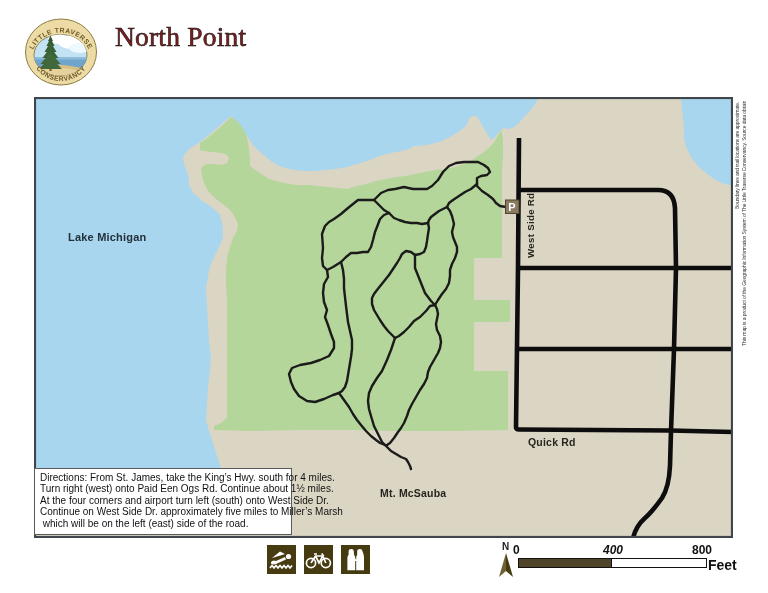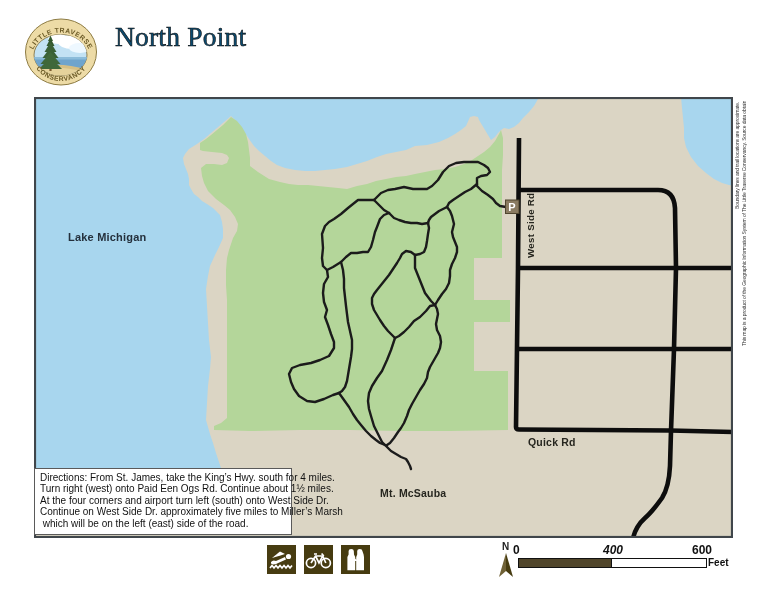--- a/index.html
+++ b/index.html
@@ -35,21 +35,21 @@
     <path d="M30.5,49 L42,61 L19,61 Z" fill="#40683a"></path>
   </g>
   <defs>
     <path id="arcT" d="M 11,52 A 30,27.5 0 0 1 71,52"></path>
     <path id="arcB" d="M 10,42 A 31,31 0 0 0 72,42"></path>
   </defs>
   <text font-size="6.8" font-weight="bold" fill="#6b5a26" letter-spacing="0.5"><textPath href="#arcT" startOffset="50%" text-anchor="middle">LITTLE TRAVERSE</textPath></text>
   <text font-size="6.8" font-weight="bold" fill="#6b5a26" letter-spacing="0.5"><textPath href="#arcB" startOffset="50%" text-anchor="middle">CONSERVANCY</textPath></text>
 </svg>
 
-<div class="abs" style="left:115px;top:21px;font-family:'Liberation Serif',serif;font-weight:normal;font-size:27.5px;color:#0c4a6e;letter-spacing:0.2px;-webkit-text-stroke:0.55px #0c0c0c;">North Point</div>
+<div class="abs" style="left:115px;top:21px;font-family:'Liberation Serif',serif;font-weight:normal;font-size:27.5px;color:#7f1d1d;letter-spacing:0.2px;-webkit-text-stroke:0.55px #0c0c0c;">North Point</div>
 
 <svg class="abs" style="left:34px;top:97px;" width="699" height="441" viewBox="34 97 699 441">
 
   <rect x="34" y="97" width="699" height="441" fill="#DBD5C4"></rect>
 
   <path fill="#A8D6EE" d="M34,97 L538,97 L538,99 L534,106 L529,112 L523,118 L519,123 L514,127 L509,129 L504,128 L501,130 L498,133 L495,137 L491,140 L488,135 L485,130 L482,125 L479,120 L478,117 L474,116 L470,117 L466,126 L461,130 L455,134 L448,138 L439,142 L427,145 L415,146 L406,150 L396,152 L386,154 L377,157 L367,161 L357,164 L347,167 L335,169 L325,170 L315,171 L305,171 L295,170 L285,168 L277,165 L271,161 L265,156 L259,151 L254,146 L249,139 L243,130 L237,122 L231,116 L224,122 L217,128 L211,133 L204,139 L197,144 L189,149 L185,154 L183,158 L184,164 L186,169 L188,174 L189,179 L189,185 L191,189 L194,194 L198,197 L202,201 L207,204 L213,208 L217,212 L220,215 L222,222 L223,229 L223,238 L219,247 L215,255 L210,266 L208,276 L206,289 L207,306 L208,323 L209,340 L211,357 L210,369 L208,386 L207,403 L206,420 L210,434 L213,443 L216,453 L219,462 L221,468 L222,472 L34,472 Z"></path>
 
   <path fill="#A8D6EE" d="M681,97 L734,97 L734,186 L729,185 L722,183 L714,179 L706,173 L698,166 L691,157 L686,147 L684,138 L684,128 L683,118 L682,108 Z"></path>
 
   <path fill="#B4D69A" d="M231,117 L237,121 L242,127 L246,134 L248,142 L249,150 L250,158 L250,166 L258,172 L269,179 L280,182 L289,184 L298,185 L308,185 L318,186 L328,187 L338,188 L347,189 L357,186 L367,184 L376,181 L386,179 L396,177 L406,176 L415,174 L425,172 L435,170 L445,169 L455,167 L464,164 L472,160 L478,156 L484,152 L490,147 L495,141 L499,134 L501,130 L503,138 L503,155 L502,170 L502,258 L474,258 L474,300 L510,300 L510,322 L474,322 L474,371 L508,371 L508,430 L450,431 L400,431 L350,430 L300,430 L250,431 L214,430 L214,426 L221,423 L227,418 L227,400 L227,360 L227,320 L227,300 L226,285 L226,270 L227,258 L229,250 L233,238 L237,231 L238,224 L235,217 L230,210 L224,205 L216,199 L208,191 L204,183 L202,176 L201,168 L206,164 L214,164 L222,165 L227,163 L229,158 L227,155 L222,153 L212,152 L203,151 L200,150 L200,143 L206,139 L211,135 L217,130 L223,125 L228,120 Z"></path>
@@ -153,22 +153,22 @@
 </svg>
 
 <div class="abs" style="left:502px;top:541px;font-size:10px;font-weight:bold;color:#222;">N</div>
 <svg class="abs" style="left:496px;top:552px;" width="20" height="26" viewBox="0 0 20 26">
   <path d="M10,1 L17,25 L10,19 Z" fill="#463B10"></path>
   <path d="M10,1 L3,25 L10,19 Z" fill="#6f6136"></path>
 </svg>
 
 <div class="abs" style="left:513px;top:543px;font-size:12px;font-weight:bold;color:#111;">0</div>
 <div class="abs" style="left:603px;top:543px;font-size:12px;font-weight:bold;color:#111;font-style:italic;">400</div>
-<div class="abs" style="left:692px;top:543px;font-size:12px;font-weight:bold;color:#111;">600</div>
+<div class="abs" style="left:692px;top:543px;font-size:12px;font-weight:bold;color:#111;">800</div>
 <div class="abs" style="left:518px;top:558px;width:93px;height:8px;background:#50452A;border:1px solid #111;border-right:none;"></div>
 <div class="abs" style="left:611px;top:558px;width:94px;height:8px;background:#ffffff;border:1px solid #111;"></div>
-<div class="abs" style="left:708px;top:557px;font-size:10px;font-weight:bold;color:#111;">Feet</div>
+<div class="abs" style="left:708px;top:557px;font-size:14px;font-weight:bold;color:#111;">Feet</div>
 
 <div class="abs" style="left:741px;top:346px;width:245px;height:7px;overflow:hidden;white-space:nowrap;transform:rotate(-90deg);transform-origin:0 0;font-size:5px;letter-spacing:-0.1px;color:#333;">This map is a product of the Geographic Information System of The Little Traverse Conservancy. Source data obtained from, field surveys,Global Positioning System (GPS).</div>
 
 <div class="abs" style="left:734px;top:209px;width:110px;height:7px;overflow:hidden;white-space:nowrap;transform:rotate(-90deg);transform-origin:0 0;font-size:5px;letter-spacing:-0.1px;color:#333;">Boundary lines and trail locations are approximate.</div>
 
 </div>
 
 </body></html>

